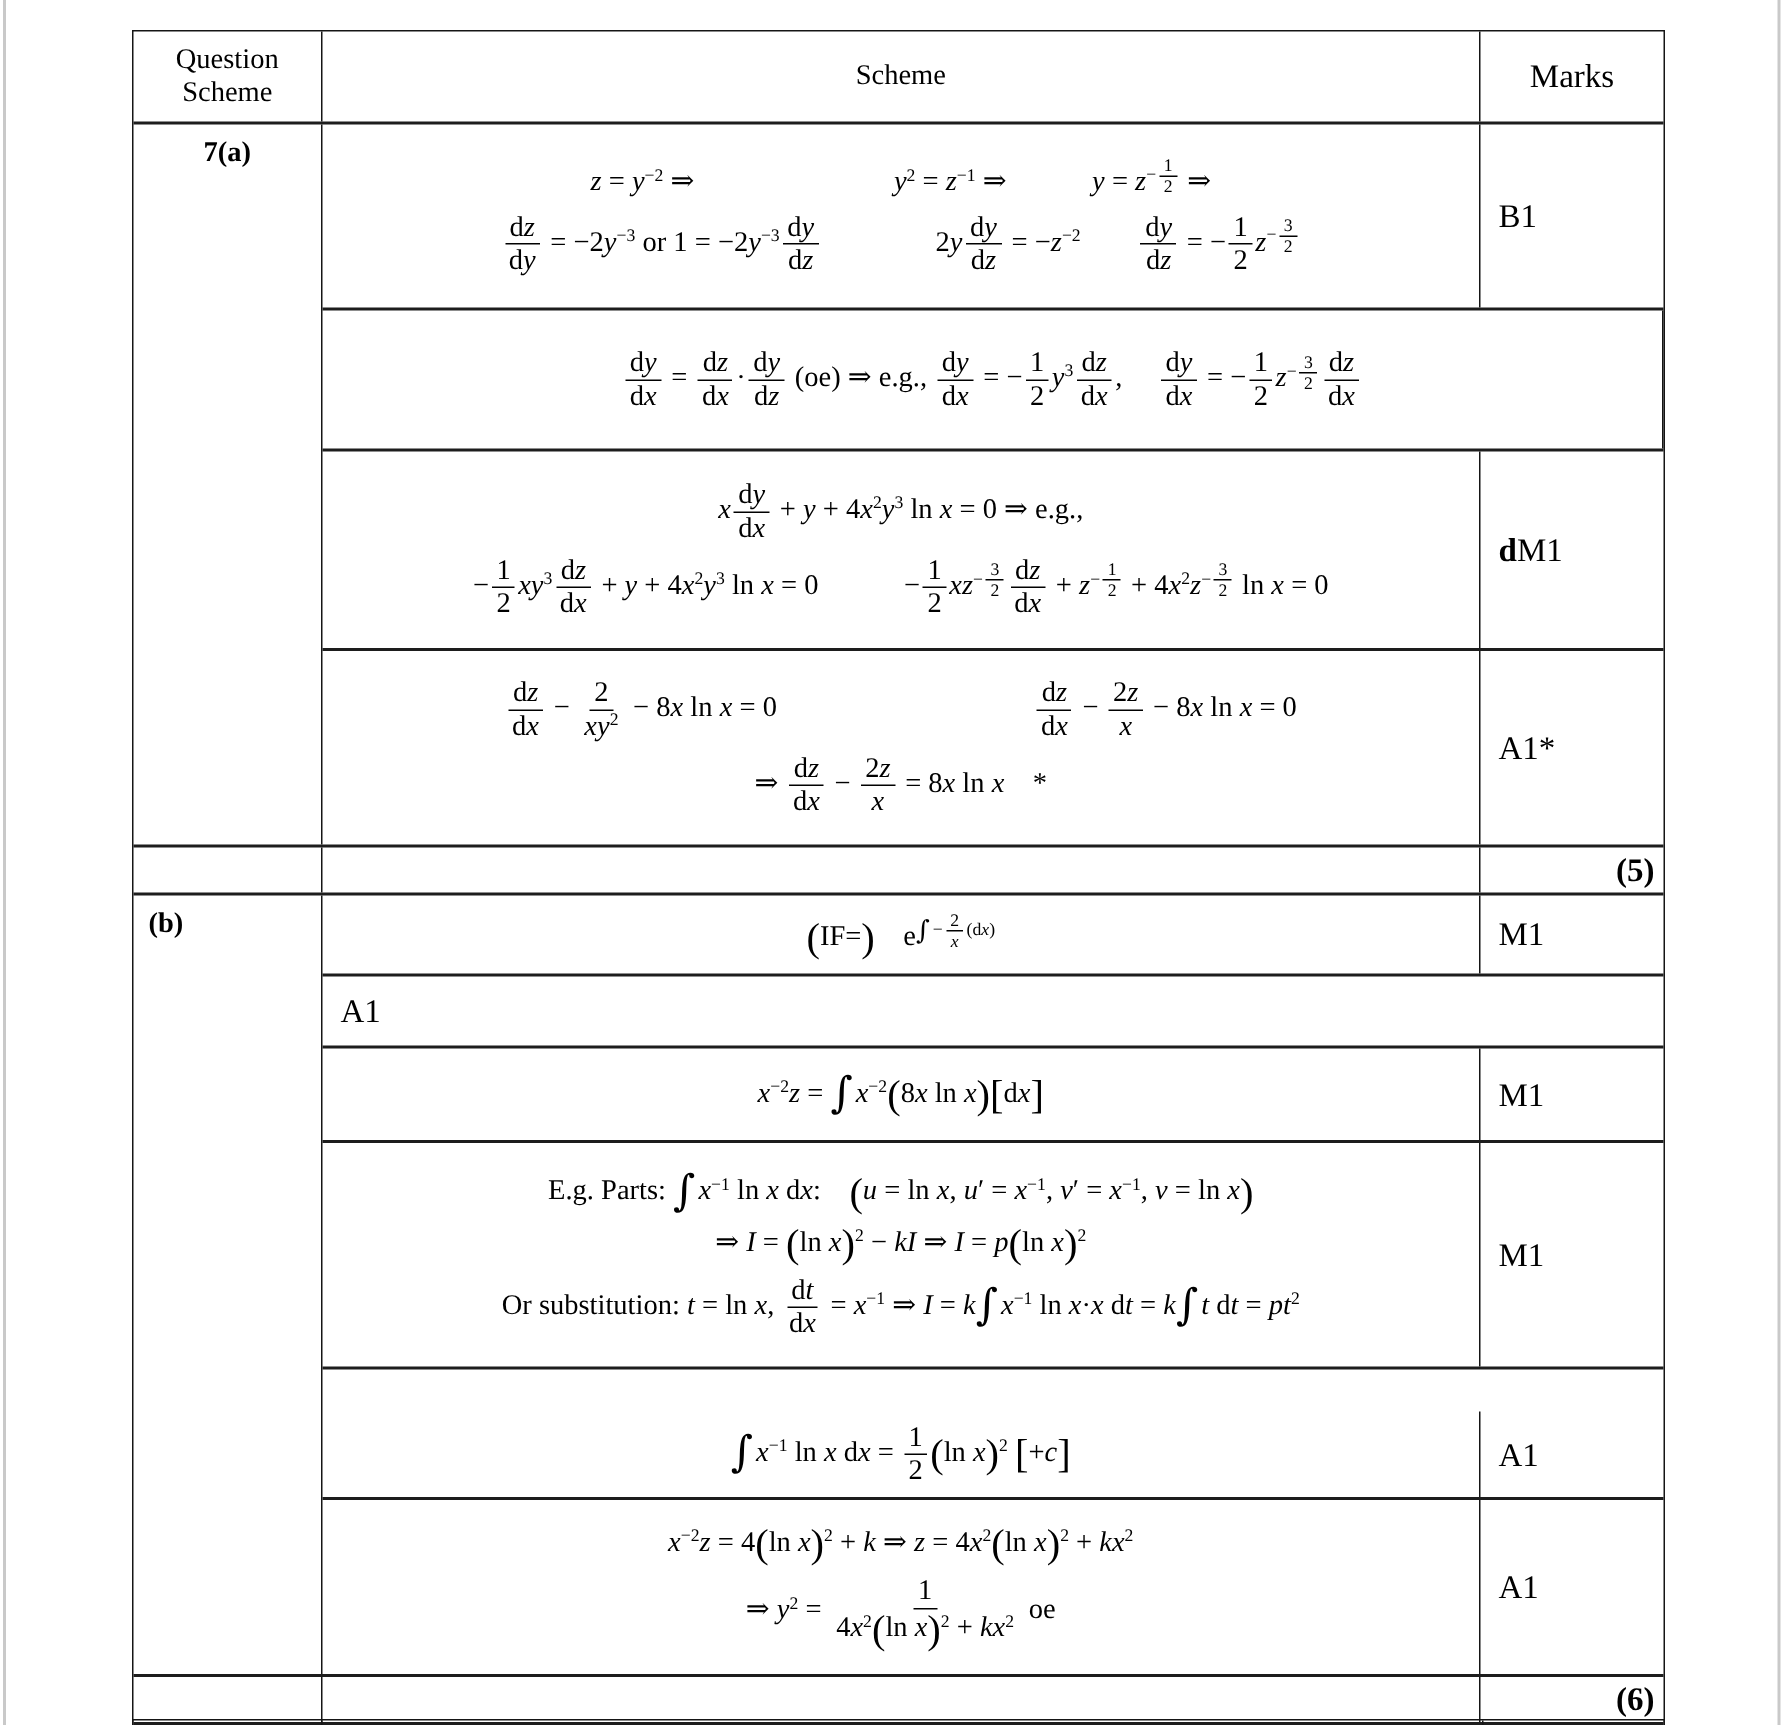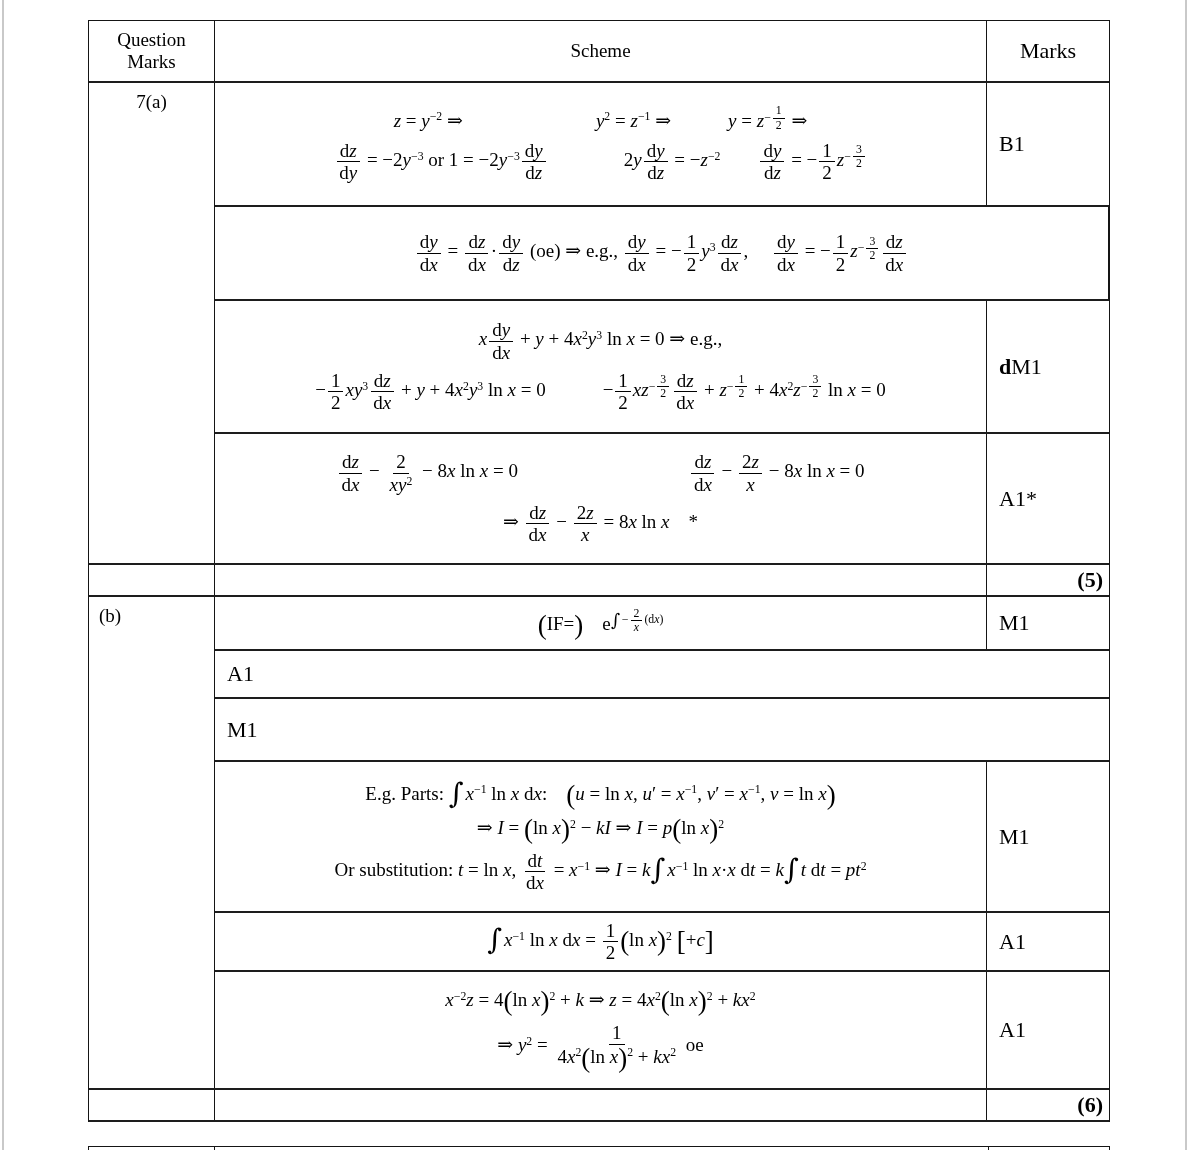--- a/index.html
+++ b/index.html
@@ -5,21 +5,21 @@
   html,body{margin:0;padding:0;background:#fff;}
   .page{position:relative;width:1194px;height:1150px;background:#ffffff;overflow:hidden;
         font-family:"Liberation Serif","DejaVu Serif",serif;color:#000;}
   .page-edge{position:absolute;top:0;bottom:0;width:2px;background:#c9c9c9;}
   .edge-left{left:2px;} .edge-right{right:7px;}
 
   .mtable{position:absolute;left:88px;top:20px;width:1022px;
           border:1.6px solid #151515;border-bottom:none;box-sizing:border-box;}
   .sec{display:flex;border-bottom:2px solid #1d1d1d;}
   .qcol{width:126px;border-right:1.5px solid #151515;box-sizing:border-box;
-        font-weight:normal;font-size:19px;padding-top:8px;text-align:center;}
+        font-weight:bold;font-size:19px;padding-top:8px;text-align:center;}
   .qcol.qleft{text-align:left;padding-left:10px;}
   .qcol.hdr{font-weight:normal;display:flex;align-items:center;justify-content:center;
             text-align:center;padding:0 14px;}
   .rcol{flex:1;display:flex;flex-direction:column;min-width:0;}
   .row{display:flex;border-bottom:2px solid #1d1d1d;box-sizing:border-box;}
   .row:last-child{border-bottom:none;}
   .scheme{flex:1;border-right:1.5px solid #151515;box-sizing:border-box;min-width:0;
           display:flex;flex-direction:column;justify-content:center;gap:7px;padding:3px 6px;}
   .scheme.hdr{align-items:center;font-size:19px;}
   .marks{width:122px;box-sizing:border-box;display:flex;align-items:center;
@@ -46,21 +46,21 @@
 </style>
 </head>
 <body>
 
 <div class="page">
   <div class="page-edge edge-left"></div>
   <div class="page-edge edge-right"></div>
 
   <div class="mtable" id="mtable">
     <div class="sec">
-      <div class="qcol hdr">Question Marks</div>
+      <div class="qcol hdr">Question Scheme</div>
       <div class="rcol">
         <div class="row" style="height:60px">
           <div class="scheme hdr" style="justify-content:center">Scheme</div>
           <div class="marks hdr">Marks</div>
         </div>
       </div>
     </div>
   <div class="sec">
         <div class="qcol">7(a)</div>
         <div class="rcol">
@@ -205,34 +205,37 @@
                     <span class="mfn">2</span>
                     <span class="mfd"><span class="it">x</span></span>
                   </span>(d<span class="it">x</span>)</span></div>
             </div>
             <div class="marks">M1</div>
           </div>
           <div class="row" style="height: 48px;">
             <div class="marks">A1</div>
           </div>
           <div class="row" style="height: 63px;">
+            <div class="scheme">
+              <div class="mline"><span class="it">x</span><span class="ms">−2</span><span class="it">z</span> = <span class="mint">∫</span><span class="it">x</span><span class="ms">−2</span><span class="mbd">(</span>8<span class="it">x</span> ln <span class="it">x</span><span class="mbd">)</span><span class="mbd">[</span>d<span class="it">x</span><span class="mbd">]</span></div>
+            </div>
             <div class="marks">M1</div>
           </div>
           <div class="row" style="height: 151px;">
             <div class="scheme">
               <div class="mline">E.g. Parts: <span class="mint">∫</span><span class="it">x</span><span class="ms">−1</span> ln <span class="it">x</span> d<span class="it">x</span>:<span class="gap" style="width: 1em;"></span><span class="mbd">(</span><span class="it">u</span> = ln <span class="it">x</span>, <span class="it">u</span>′ = <span class="it">x</span><span class="ms">−1</span>, <span class="it">v</span>′ = <span class="it">x</span><span class="ms">−1</span>, <span class="it">v</span> = ln <span class="it">x</span><span class="mbd">)</span></div>
               <div class="mline">⇒ <span class="it">I</span> = <span class="mbd">(</span>ln <span class="it">x</span><span class="mbd">)</span><span class="ms">2</span> − <span class="it">kI</span> ⇒ <span class="it">I</span> = <span class="it">p</span><span class="mbd">(</span>ln <span class="it">x</span><span class="mbd">)</span><span class="ms">2</span></div>
               <div class="mline">Or substitution: <span class="it">t</span> = ln <span class="it">x</span>, <span class="mf">
                   <span class="mfn">d<span class="it">t</span></span>
                   <span class="mfd">d<span class="it">x</span></span>
                 </span> = <span class="it">x</span><span class="ms">−1</span> ⇒ <span class="it">I</span> = <span class="it">k</span><span class="mint">∫</span><span class="it">x</span><span class="ms">−1</span> ln <span class="it">x</span>·<span class="it">x</span> d<span class="it">t</span> = <span class="it">k</span><span class="mint">∫</span><span class="it">t</span> d<span class="it">t</span> = <span class="it">pt</span><span class="ms">2</span></div>
             </div>
             <div class="marks">M1</div>
           </div>
-          <div class="row" style="height: 59px;">
+          <div class="row" style="height: 59px; margin-top: 28px;">
             <div class="scheme">
               <div class="mline"><span class="mint">∫</span><span class="it">x</span><span class="ms">−1</span> ln <span class="it">x</span> d<span class="it">x</span> = <span class="mf">
                   <span class="mfn">1</span>
                   <span class="mfd">2</span>
                 </span><span class="mbd">(</span>ln <span class="it">x</span><span class="mbd">)</span><span class="ms">2</span> <span class="mbd">[</span>+<span class="it">c</span><span class="mbd">]</span></div>
             </div>
             <div class="marks">A1</div>
           </div>
           <div class="row" style="height: 116px;">
             <div class="scheme">

